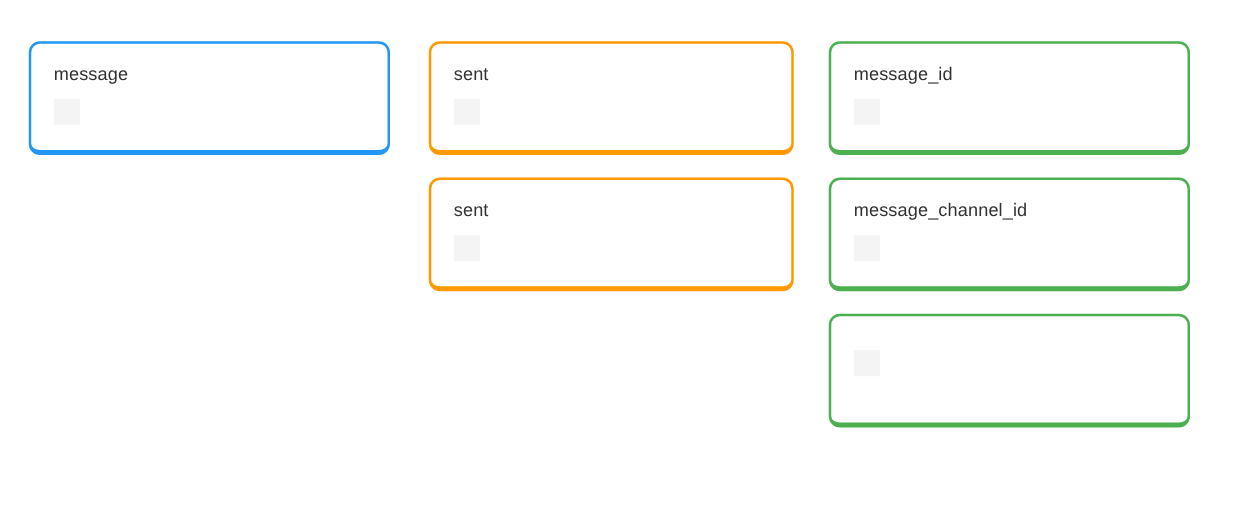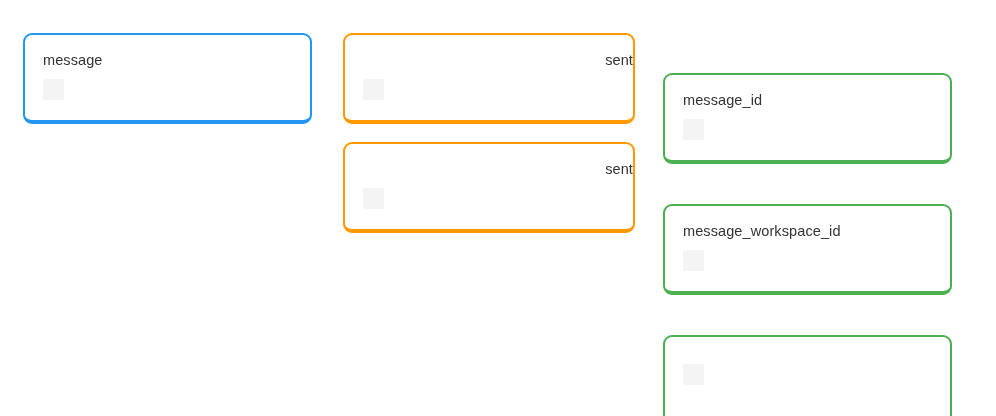--- a/index.html
+++ b/index.html
@@ -32,22 +32,22 @@
     background: #ffffff;
     border-style: solid;
     border-width: 2px 2px 4px 2px;
     border-radius: 9px;
     height: 91px;
     margin-bottom: 18px;
     padding: 17px 0 0 18px;
     position: relative;
   }
   .card.blue   { border-color: #2196f3; }
-  .card.orange { border-color: #ff9900; text-align: right; }
-  .card.green  { border-color: #4caf50; margin-top: 40px; }
+  .card.orange { border-color: #ff9900; }
+  .card.green  { border-color: #4caf50; }
 
   .card-label {
     font-size: 14.5px;
     line-height: 17px;
     color: #333333;
     letter-spacing: 0.1px;
     white-space: nowrap;
   }
   .card-placeholder {
     width: 21px;
@@ -79,21 +79,21 @@
       <div class="card-placeholder"></div>
     </div>
   </div>
 
   <div class="column col-field">
     <div class="card green">
       <div class="card-label">message_id</div>
       <div class="card-placeholder"></div>
     </div>
     <div class="card green">
-      <div class="card-label">message_workspace_id</div>
+      <div class="card-label">message_channel_id</div>
       <div class="card-placeholder"></div>
     </div>
     <div class="card green">
       <div class="card-placeholder"></div>
     </div>
   </div>
 
 </div>
 
 </body></html>

